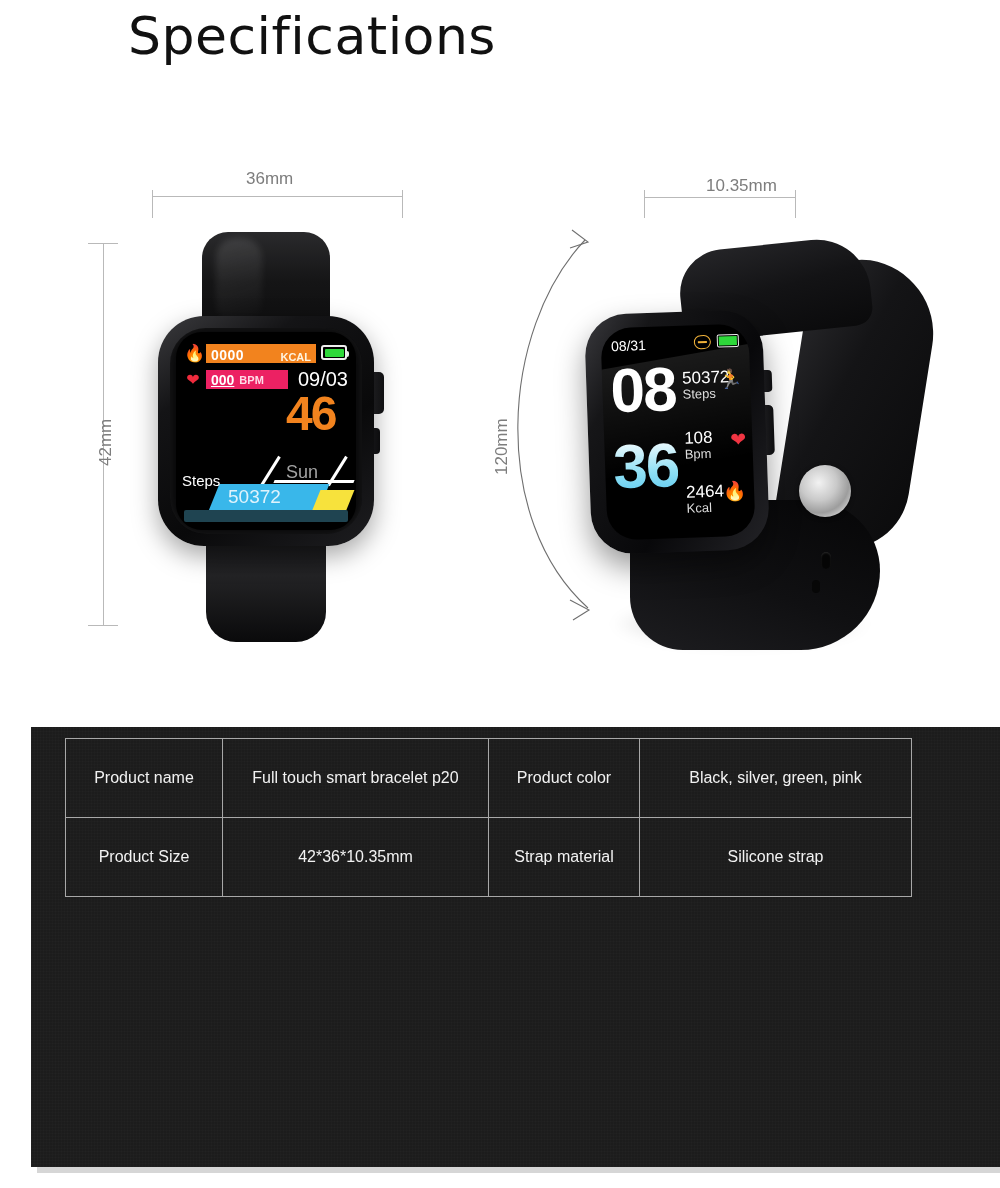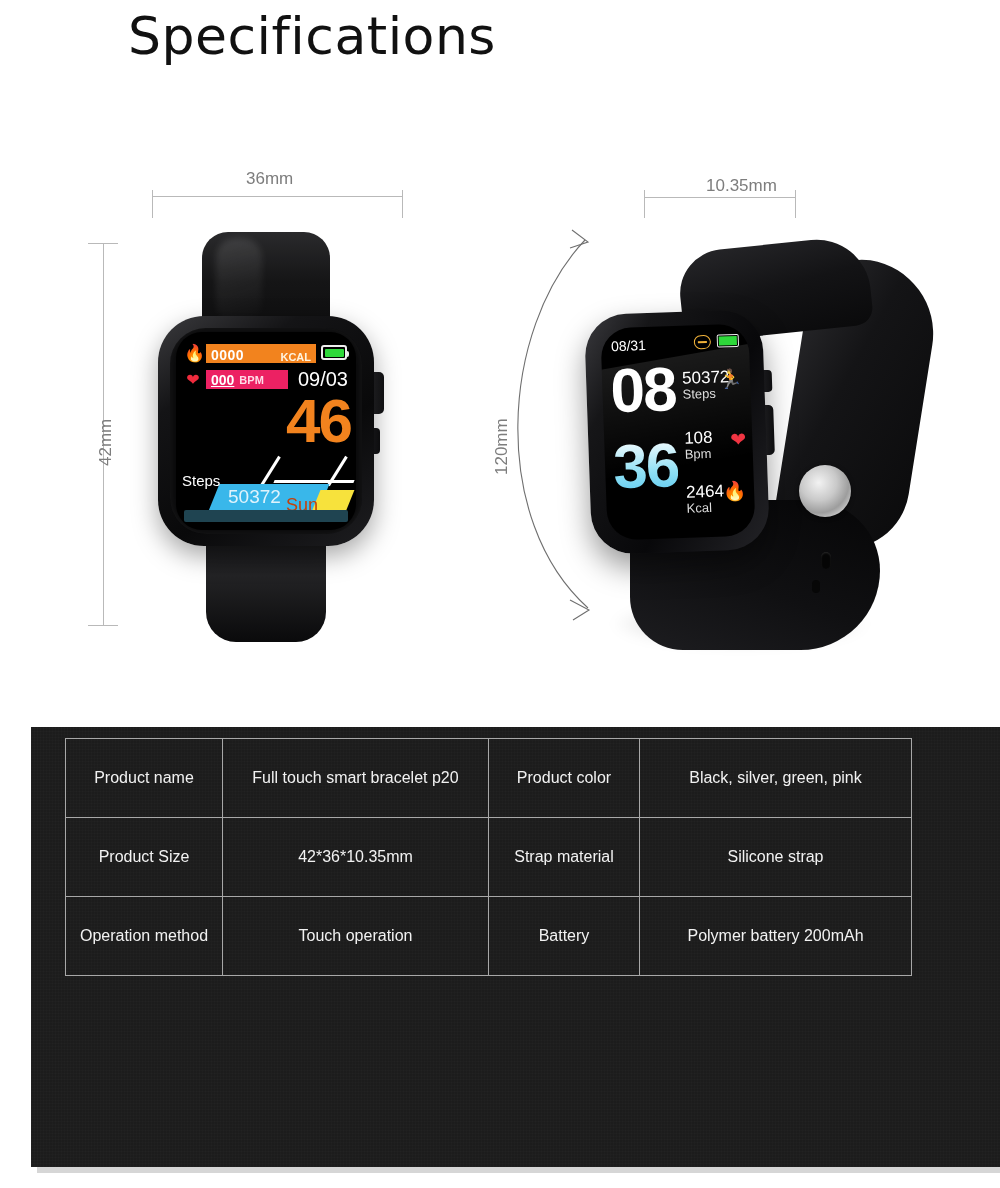--- a/index.html
+++ b/index.html
@@ -96,24 +96,24 @@
   .batt-ico {
     position:absolute; right:9px; top:13px; width:26px; height:15px;
     border:2px solid #eee; border-radius:3px; padding:1.5px;
   }
   .batt-ico i { display:block; width:100%; height:100%; background:#2ed83a; border-radius:1px; }
   .batt-ico:after{ content:""; position:absolute; right:-4px; top:4px; width:3px;height:6px;background:#eee;border-radius:0 2px 2px 0;}
   .wl-date { position:absolute; right:8px; top:36px; color:#fff; font-size:20px; font-weight:400;
              font-family:"Liberation Sans",sans-serif; }
   .wl-hour { position:absolute; left:18px; top:52px; font-size:76px; font-weight:700; color:#fff;
              letter-spacing:-3px; line-height:1; font-family:"Liberation Sans",sans-serif;}
-  .wl-min  { position:absolute; left:110px; top:58px; font-size:62px; font-weight:700; color:#f2831e;
+  .wl-min  { position:absolute; left:110px; top:58px; font-size:48px; font-weight:700; color:#f2831e;
              letter-spacing:-2px; line-height:1; font-family:"Liberation Sans",sans-serif;}
   .wl-steps-label { position:absolute; left:6px; top:140px; color:#fff; font-size:15px; }
-  .wl-day { position:absolute; left:110px; top:130px; color:#c2410c; font-size:18px;margin-top:33px; }
+  .wl-day { position:absolute; left:110px; top:130px; color:#a3a3a3; font-size:18px; }
   .wl-para-cyan {
     position:absolute; left:38px; top:152px; width:110px; height:27px;
     background:#39b7ea; transform: skewX(-22deg);
   }
   .wl-steps-val { position:absolute; left:52px; top:154px; color:#dff3fc; font-size:19px; }
   .wl-para-yellow {
     position:absolute; left:140px; top:158px; width:34px; height:22px;
     background:#f7e23c; transform: skewX(-22deg);
   }
   .wl-slash1 { position:absolute; left:93px; top:122px; width:3px; height:34px;
@@ -337,23 +337,17 @@
             <td class="c-value">Full touch smart bracelet p20</td>
             <td class="c-label2">Product color</td>
             <td class="c-value2">Black, silver, green, pink</td>
           </tr>
           <tr>
             <td class="c-label">Product Size</td>
             <td class="c-value">42*36*10.35mm</td>
             <td class="c-label2">Strap material</td>
             <td class="c-value2">Silicone strap</td>
           </tr>
-          <tr>
-            <td class="c-label">Operation method</td>
-            <td class="c-value">Touch operation</td>
-            <td class="c-label2">Battery</td>
-            <td class="c-value2">Polymer battery 200mAh</td>
-          </tr>
         </tbody>
     </table>
   </div>
 
 </div>
 
 </body></html>

